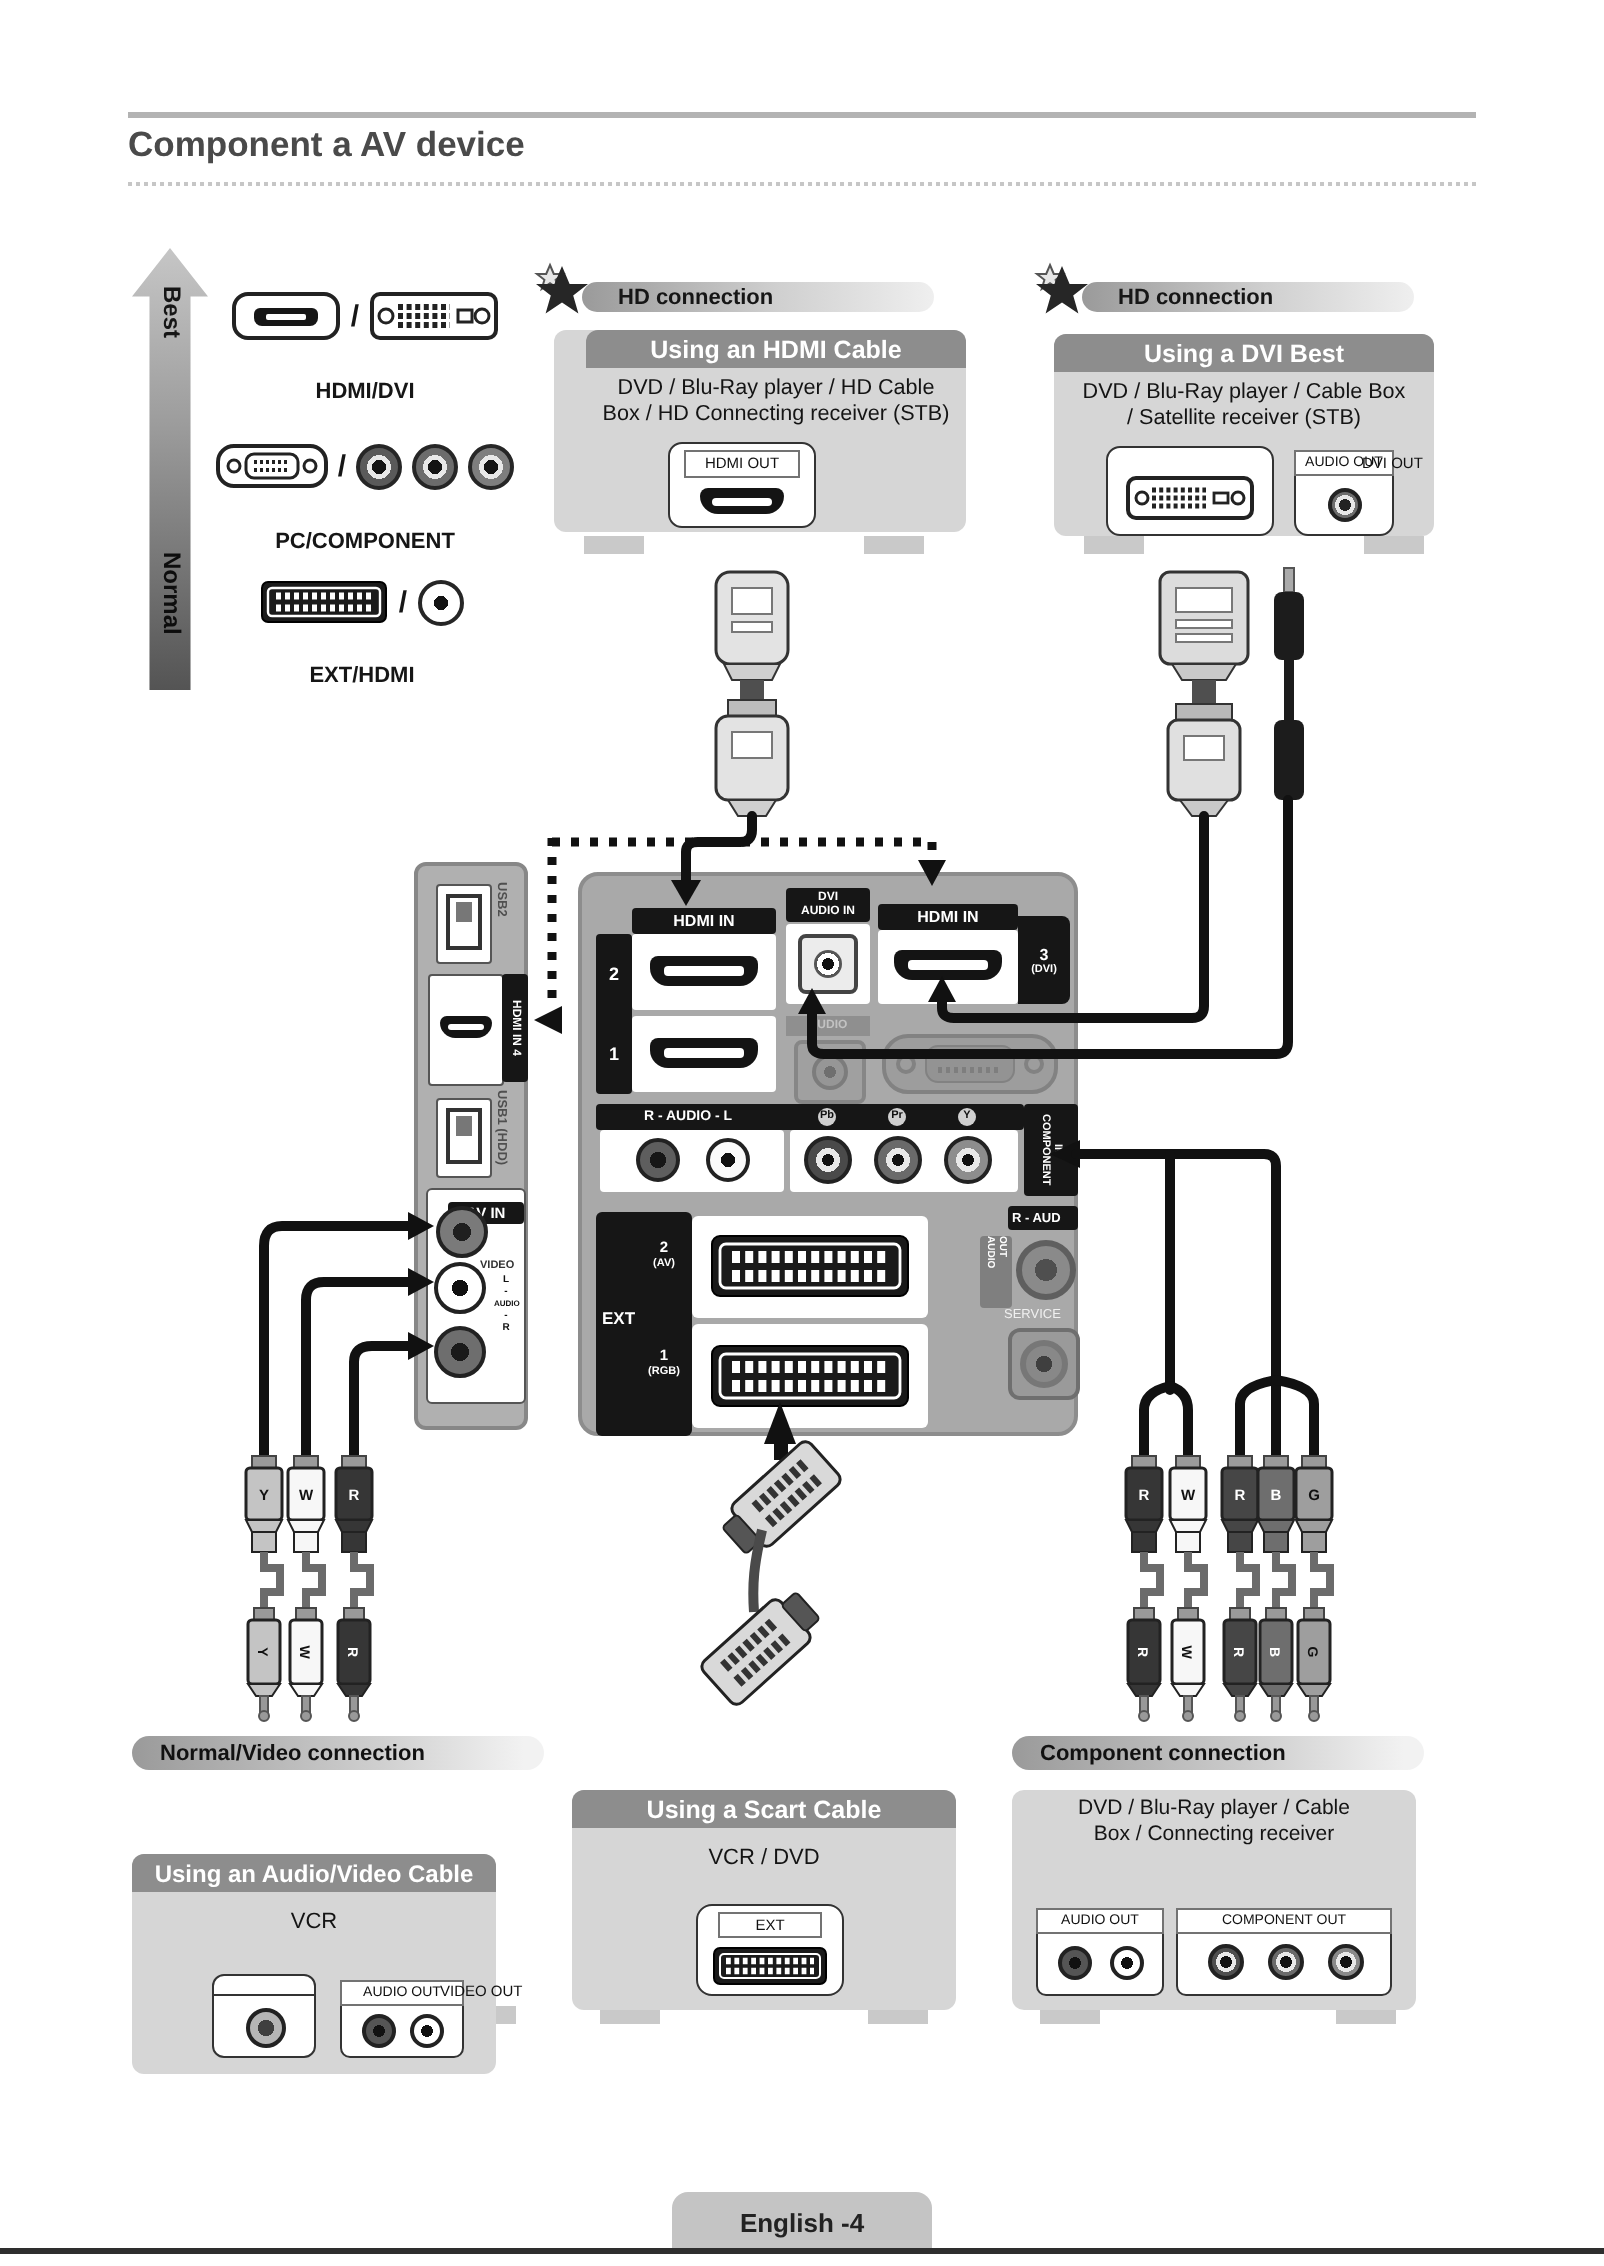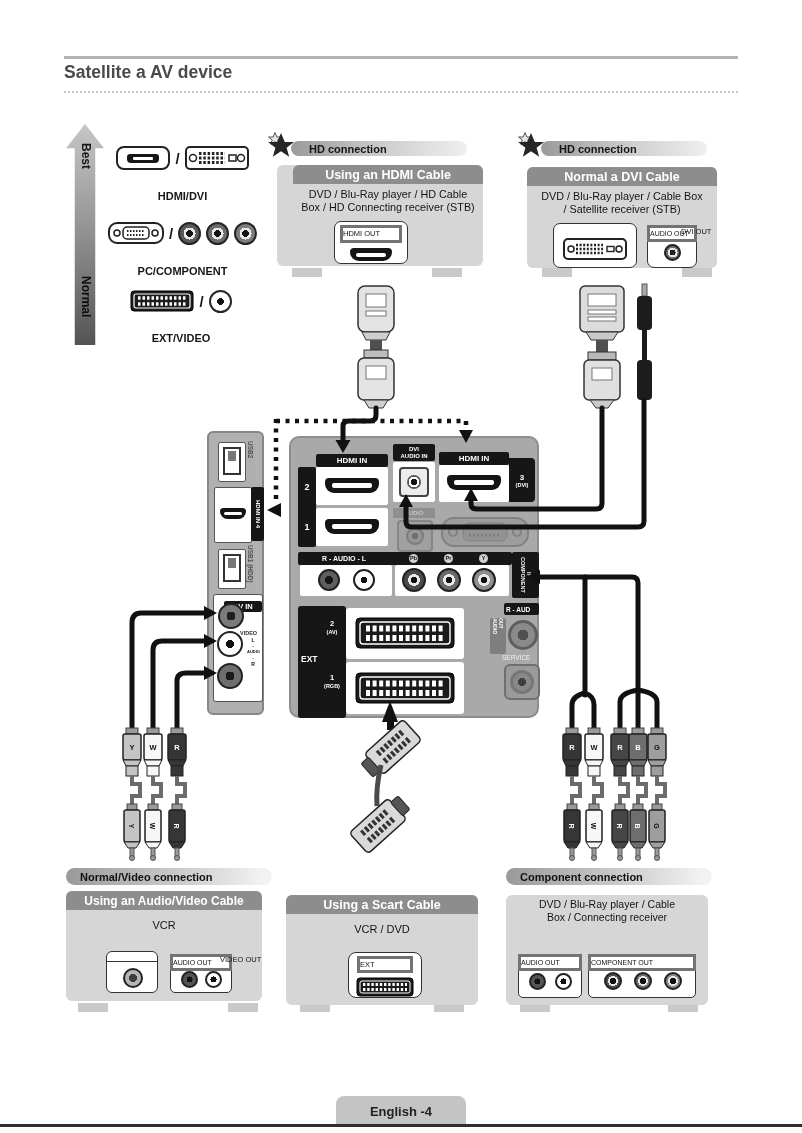--- a/index.html
+++ b/index.html
@@ -26,21 +26,21 @@
   
   .hdband{position:absolute;height:15px;border-radius:8px;
           background:linear-gradient(to right,#9a9a9a,#cfcfcf 55%,#efefef 100%);
           font-size:11px;font-weight:bold;color:#161616;display:flex;align-items:center;
           padding-left:18px;box-sizing:border-box;}
   .gbox{position:absolute;width:190px;height:101px;background:#d6d6d6;border-radius:6px;}
   .ghead{height:19px;background:#8d8d8d;color:#fff;font-weight:bold;font-size:12.5px;
          display:flex;align-items:center;justify-content:center;border-radius:6px 6px 0 0;}
   .gline{font-size:10.8px;color:#141414;text-align:center;line-height:13px;}
   .devbox{position:absolute;background:#fff;border:1.5px solid #333;border-radius:7px;box-sizing:border-box;}
-  .lbl{border:3px solid #737373;background:#fff;font-size:7px;text-align:left;color:#111;
+  .lbl{border:1px solid #737373;background:#fff;font-size:7px;text-align:center;color:#111;
        white-space:nowrap;overflow:visible;}
   .foot{position:absolute;width:30px;height:9px;background:#c9c9c9;}
   .bean{background:#141414;border-radius:4px 4px 9px 9px;display:flex;align-items:center;justify-content:center;}
   .bean i{display:block;background:#fff;border-radius:2px;}
   
   .sidepanel{left:207px;top:431px;width:57px;height:284px;background:#b0b0b0;
              border:2px solid #878787;border-radius:6px;box-sizing:border-box;}
   .mainpanel{left:289px;top:436px;width:250px;height:282px;background:#a9a9a9;
              border:2px solid #8d8d8d;border-radius:10px;box-sizing:border-box;}
   .blk{position:absolute;background:#161616;color:#fff;font-weight:bold;
@@ -67,21 +67,21 @@
           font-family:"Liberation Sans",sans-serif;}
   .clabel2{font-size:7px;font-weight:bold;text-anchor:middle;
           font-family:"Liberation Sans",sans-serif;}
 </style>
 </head>
 <body>
 
 <div class="page">
 
   <div class="abs top-rule"></div>
-  <div class="abs page-title">Satellite a AV device</div>
+  <div class="abs page-title">Component a AV device</div>
   <div class="abs dot-rule"></div>
 
   <div class="abs qarrow"></div>
   <div class="abs vt q-best">Best</div>
   <div class="abs vt q-normal">Normal</div>
 
   <div class="leg" style="left:110px;top:145px;width:145px;">
     <div class="row">
       <svg width="54" height="26">
         <rect x="1" y="2" width="52" height="22" rx="7" fill="#fff" stroke="#222" stroke-width="2"></rect>
@@ -124,21 +124,21 @@
     <div class="row">
       <svg width="64" height="24">
         <rect x="1" y="2" width="62" height="20" rx="3" fill="#1b1b1b" stroke="#000"></rect>
         <rect x="4" y="5" width="56" height="14" rx="2" fill="none" stroke="#fff" stroke-width="1.2"></rect>
         <line x1="8" y1="9" x2="56" y2="9" stroke="#fff" stroke-width="3.5" stroke-dasharray="2.5 2"></line>
         <line x1="8" y1="15" x2="56" y2="15" stroke="#fff" stroke-width="3.5" stroke-dasharray="2.5 2"></line>
       </svg>
       <span class="slash">/</span>
       <span class="rcadot" style="background:radial-gradient(circle,#141414 0 3.5px,#fff 3.5px 6px,#fff 6px);"></span>
     </div>
-    <div class="cap">EXT/VIDEO</div>
+    <div class="cap">EXT/HDMI</div>
   </div>
 
   <svg class="abs" style="left:265px;top:129px;" width="32" height="32">
     <g transform="translate(16,17)">
       <path d="M0,-13 3.8,-4 13,-4 5.6,1.8 8.2,10.8 0,5.2 -8.2,10.8 -5.6,1.8 -13,-4 -3.8,-4 Z" transform="translate(-6,-7) scale(0.5)" fill="#e6e6e6" stroke="#555" stroke-width="2"></path>
       <path d="M0,-13 3.8,-4 13,-4 5.6,1.8 8.2,10.8 0,5.2 -8.2,10.8 -5.6,1.8 -13,-4 -3.8,-4 Z" fill="#262626"></path>
     </g>
   </svg>
   <div class="hdband" style="left:291px;top:141px;width:176px;">
     <span>HD connection</span>
@@ -163,21 +163,21 @@
       <div class="lbl" style="width:56px;height:12px;line-height:12px;margin:3px auto 0;font-size:7.5px;">HDMI OUT</div>
       <div class="bean" style="width:42px;height:13px;margin:5px auto 0;">
         <i style="width:30px;height:4px;"></i>
       </div>
     </div>
   </div>
 
   <div class="foot" style="left:542px;top:268px;"></div>
   <div class="foot" style="left:682px;top:268px;"></div>
   <div class="gbox" style="left:527px;top:167px;">
-    <div class="ghead">Normal a DVI Cable</div>
+    <div class="ghead">Using a DVI Best</div>
     <div class="gline" style="margin-top:4px;">DVD / Blu-Ray player / Cable Box</div>
     <div class="gline">/ Satellite receiver (STB)</div>
     <div class="devbox" style="left:26px;top:56px;width:84px;height:45px;">
       <svg width="64" height="22" style="display:block;margin:14px auto 0;">
         <rect x="1" y="1" width="62" height="20" rx="4" fill="#fff" stroke="#222" stroke-width="2"></rect>
         <circle cx="8" cy="11" r="3" fill="none" stroke="#222" stroke-width="1.5"></circle>
         <circle cx="56" cy="11" r="3" fill="none" stroke="#222" stroke-width="1.5"></circle>
         <line x1="13" y1="7" x2="40" y2="7" stroke="#222" stroke-width="2.5" stroke-dasharray="2 1.6"></line>
         <line x1="13" y1="11" x2="40" y2="11" stroke="#222" stroke-width="2.5" stroke-dasharray="2 1.6"></line>
         <line x1="13" y1="15" x2="40" y2="15" stroke="#222" stroke-width="2.5" stroke-dasharray="2 1.6"></line>
@@ -337,21 +337,21 @@
 
   <div class="tabband" style="left:66px;top:868px;">
     <span>Normal/Video connection</span>
   </div>
   <div class="tabband" style="left:506px;top:868px;">
     <span>Component connection</span>
   </div>
 
   <div class="foot" style="left:78px;top:1003px;"></div>
   <div class="foot" style="left:228px;top:1003px;"></div>
-  <div class="gbox" style="left:66px;top:891px;width:196px;height:110px;">
+  <div class="gbox" style="left:66px;top:927px;width:182px;height:110px;">
     <div class="ghead" style="font-size:12px;">Using an Audio/Video Cable</div>
     <div class="gline" style="margin-top:9px;font-size:11px;">VCR</div>
     <div class="devbox" style="left:40px;top:60px;width:52px;height:42px;border-radius:6px;">
       <div style="height:9px;border-bottom:1.5px solid #333;"></div>
       <div class="rca" style="left:16px;top:16px;width:20px;height:20px;background:radial-gradient(circle,#3f3f3f 0 4px,#b5b5b5 4px);"></div>
     </div>
     <div class="devbox" style="left:104px;top:63px;width:62px;height:39px;border-radius:5px;">
       <div class="lbl" style="height:11px;line-height:11px;margin:-1px;">AUDIO OUT</div>
       <div class="rca" style="left:10px;top:16px;width:17px;height:17px;background:radial-gradient(circle,#111 0 3px,#555 3px);"></div>
       <div class="rca" style="left:34px;top:16px;width:17px;height:17px;background:radial-gradient(circle,#111 0 3px,#fff 3px);"></div>

